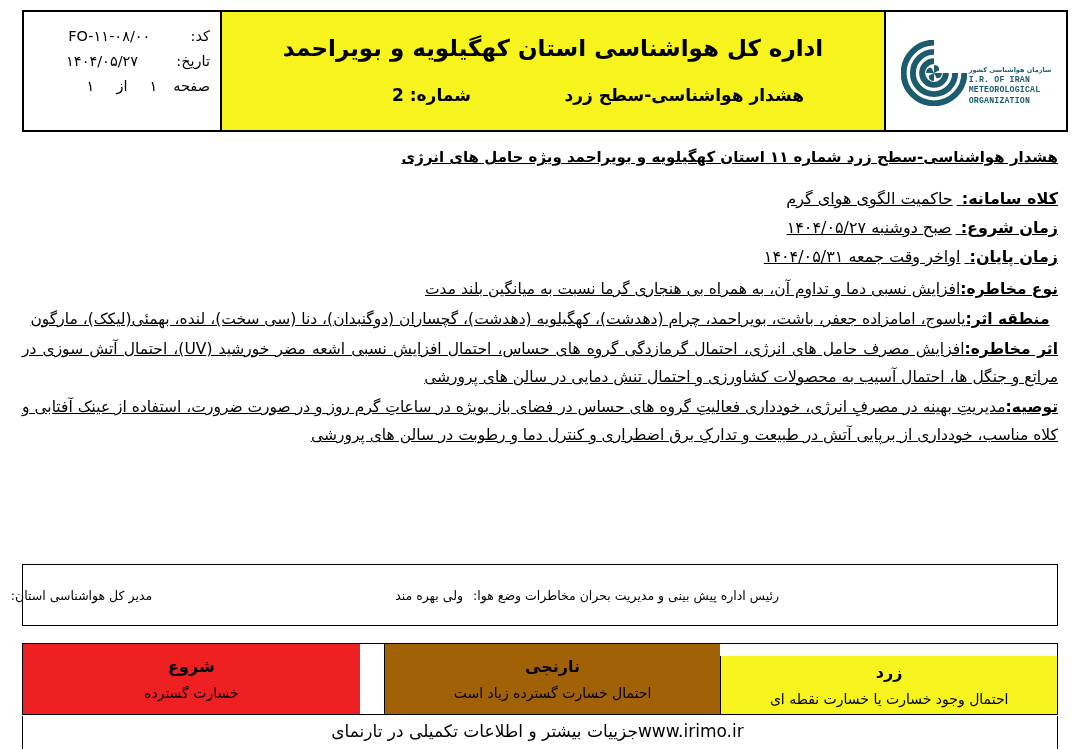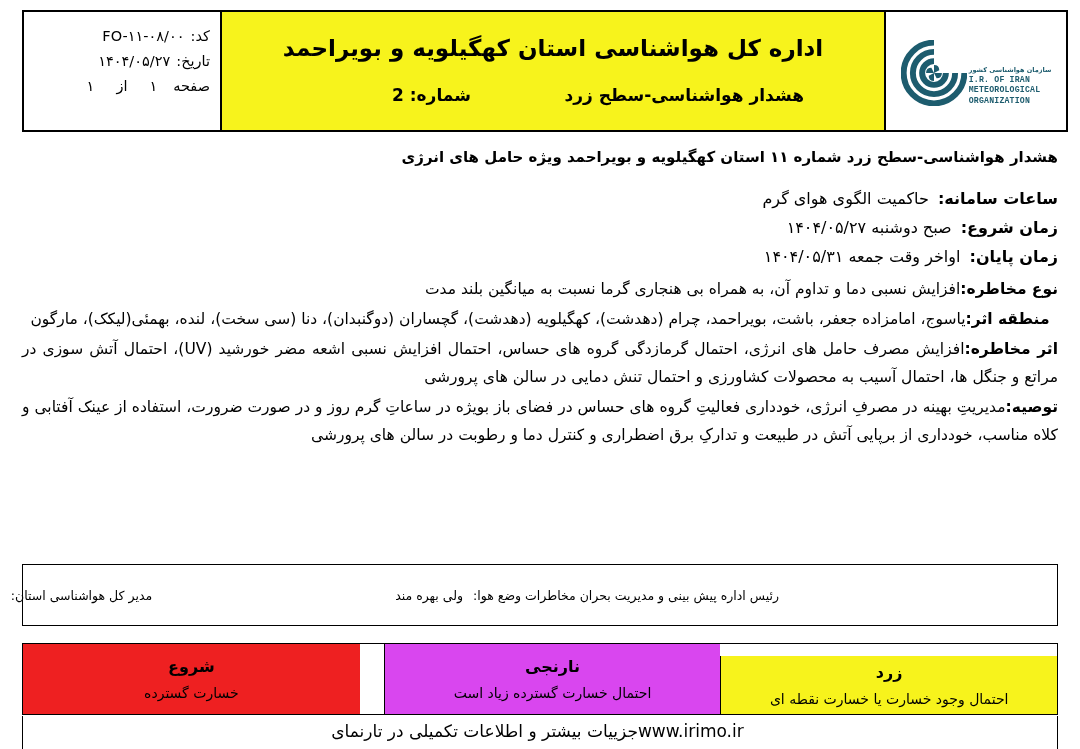--- a/index.html
+++ b/index.html
@@ -147,35 +147,36 @@
     line-height: 25px;
     white-space: nowrap;
   }
   .meta-label {
     flex: 0 0 auto;
     font-weight: normal;
     margin-left: 6px;
   }
   .meta-value {
     flex: 1 1 auto;
-    text-align: right;
+    text-align: center;
     direction: ltr;
     font-weight: normal;
   }
   .meta-row.page-row { justify-content: flex-start; }
   .meta-row.page-row .pg-label { margin-left: 16px; }
   .meta-row.page-row .pg-num   { margin-left: 22px; }
   .meta-row.page-row .pg-of    { margin-left: 22px; }
 
   
   .body-area {
     position: absolute;
     top: 146px;
     right: 22px;
     left: 22px;
+    text-decoration: underline;
   }
 
   .lead-line {
     font-size: 15px;
     font-weight: bold;
     text-align: right;
     line-height: 22px;
     padding-left: 0;
     padding-right: 0;
     margin-bottom: 20px;
@@ -362,21 +363,21 @@
       </div>
     </div>
 
   </div>
 
   <div class="body-area">
 
     <div class="lead-line">هشدار هواشناسی-سطح زرد شماره ۱۱ استان کهگیلویه و بویراحمد ویژه حامل های انرژی</div>
 
     <div class="field-line">
-      <span class="fl-label">ساعات سامانه:</span>
+      <span class="fl-label">کلاه سامانه:</span>
       <span class="fl-value">حاکمیت الگوی هوای گرم</span>
     </div>
 
     <div class="field-line">
       <span class="fl-label">زمان شروع:</span>
       <span class="fl-value">صبح دوشنبه ۱۴۰۴/۰۵/۲۷</span>
     </div>
 
     <div class="field-line">
       <span class="fl-label">زمان پایان:</span>
@@ -410,21 +411,21 @@
       <span>مدیر کل هواشناسی استان:</span>
       <span class="sign-name">علی  کرمی</span>
     </div>
   </div>
 
   <div class="legend">
     <div class="legend-cell" style="background-color: rgb(247, 243, 28); margin-top: 12px;">
       <div class="legend-name">زرد</div>
       <div class="legend-desc">احتمال وجود خسارت یا خسارت نقطه ای</div>
     </div>
-    <div class="legend-cell" style="background-color: #d946ef; margin-left: 24px;">
+    <div class="legend-cell" style="background-color: #a16207; margin-left: 24px;">
       <div class="legend-name">نارنجی</div>
       <div class="legend-desc">احتمال خسارت گسترده زیاد است</div>
     </div>
     <div class="legend-cell" style="background-color: rgb(238, 32, 33);">
       <div class="legend-name">شروع</div>
       <div class="legend-desc">خسارت گسترده</div>
     </div>
   </div>
 
   <div class="footer">

